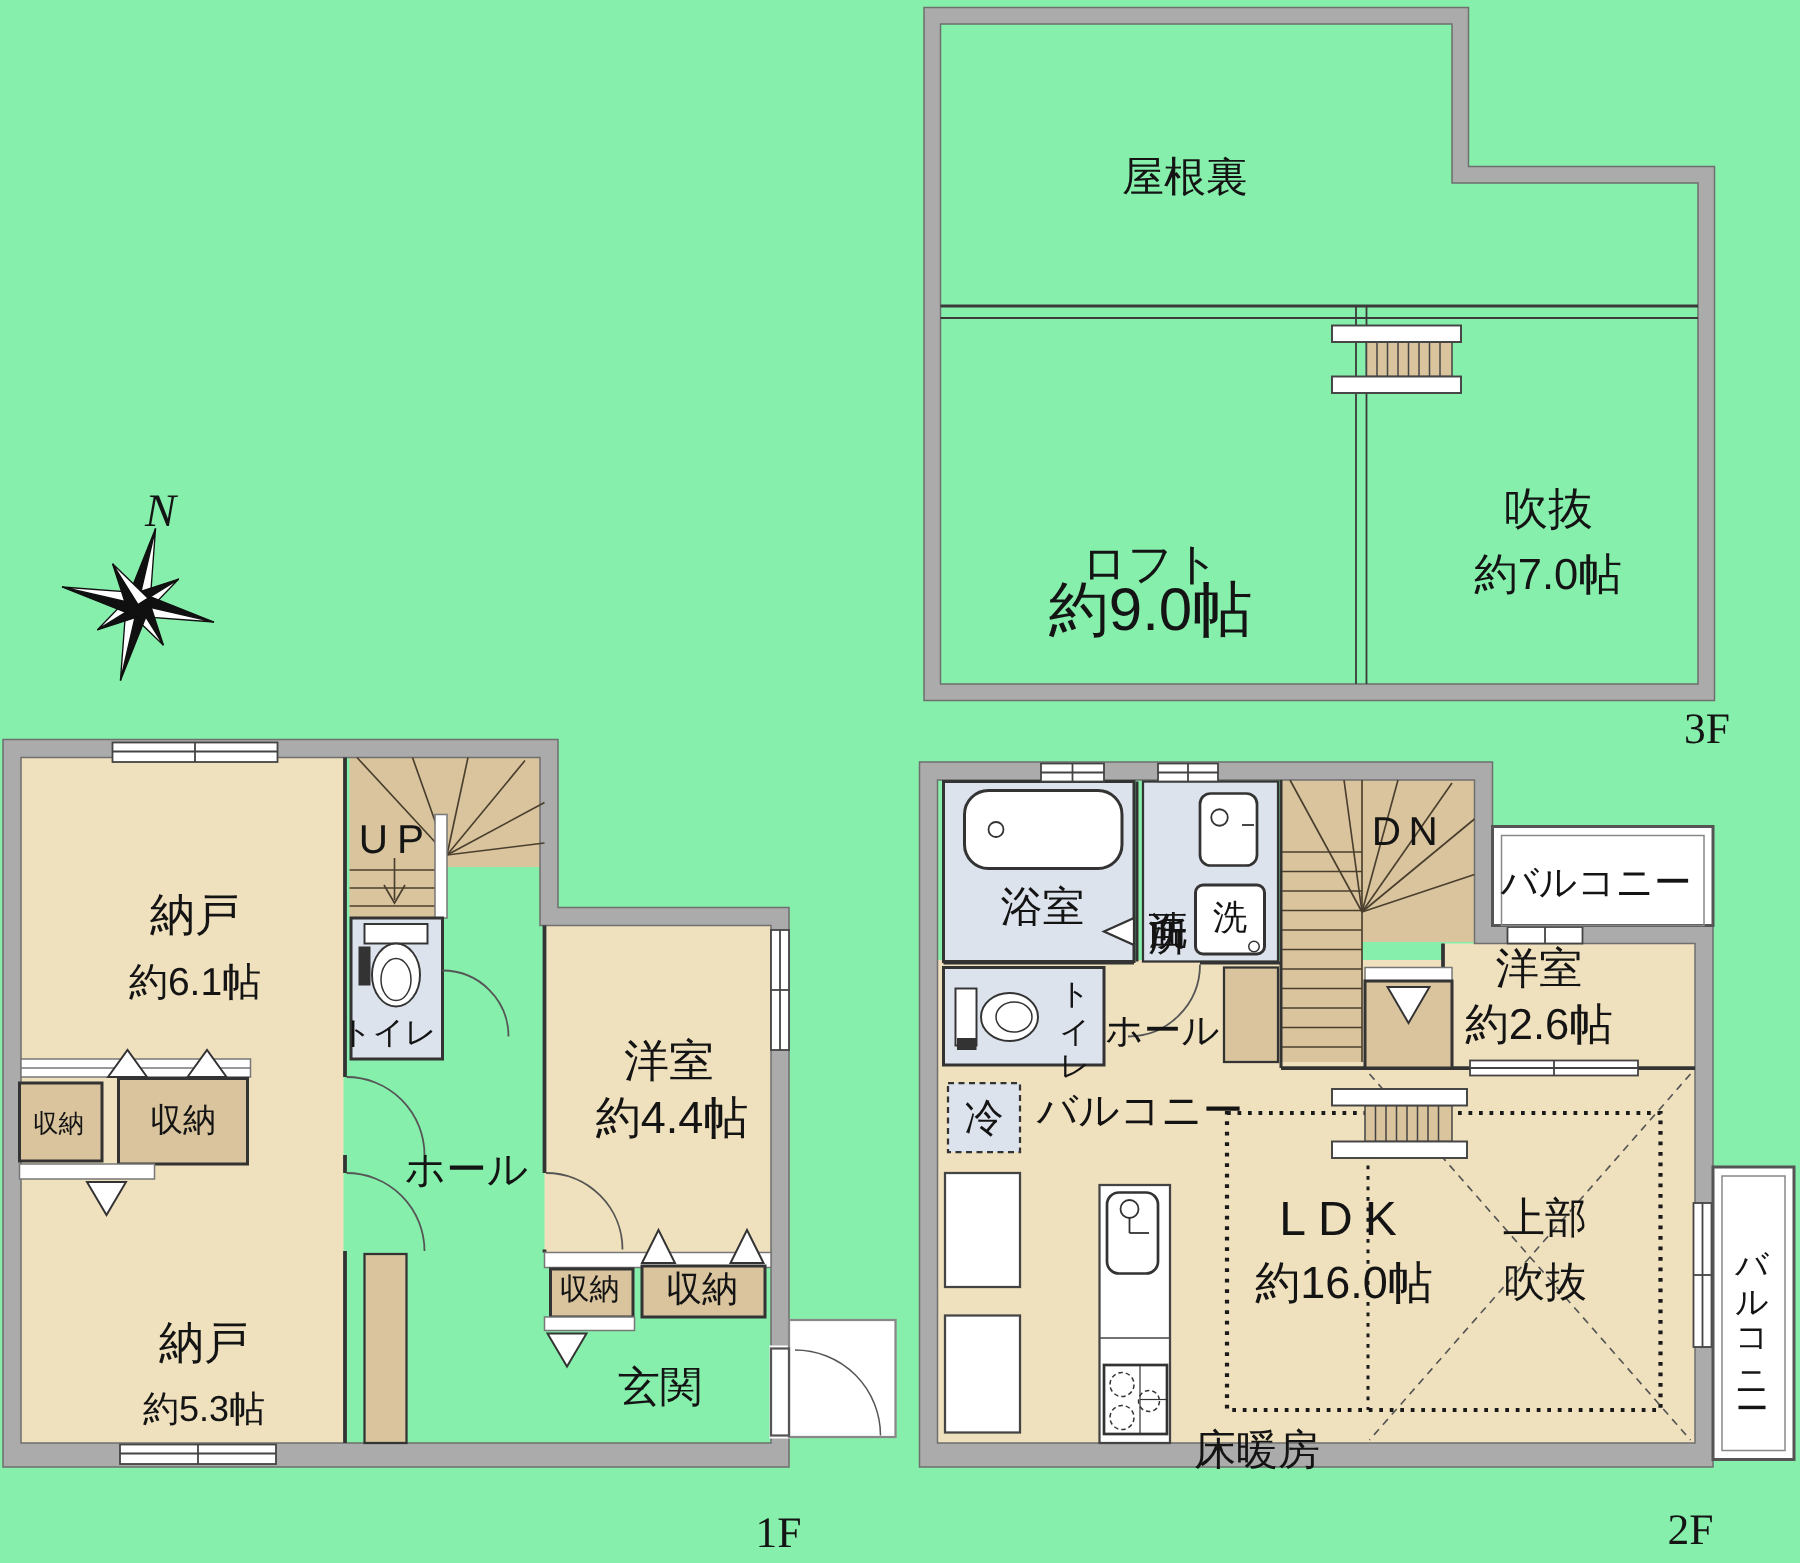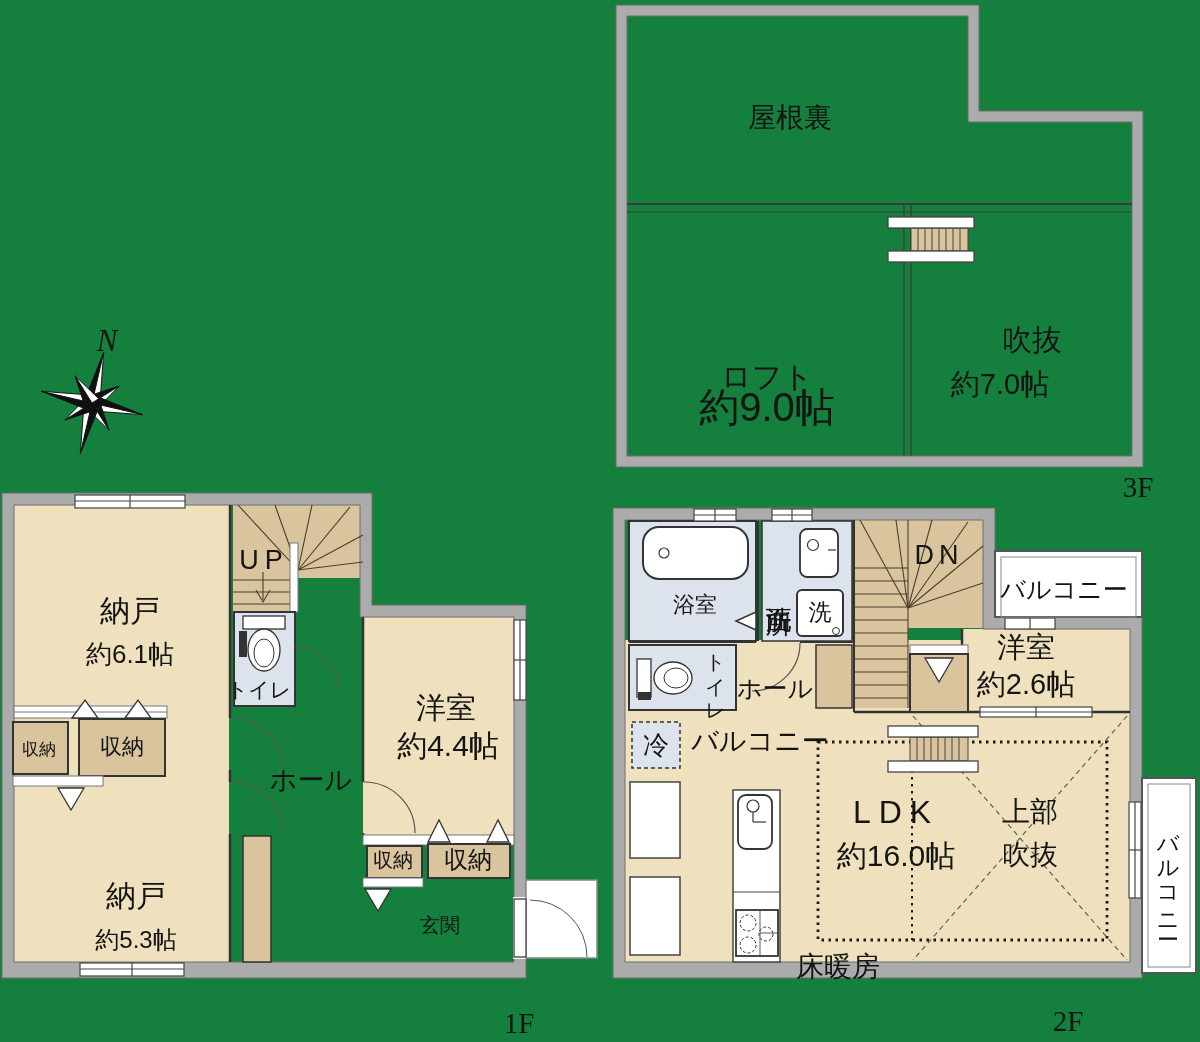--- a/index.html
+++ b/index.html
@@ -1,16 +1,16 @@
 <!DOCTYPE html>
 <html><head>
 <meta charset="utf-8">
 <style>
   html,body{margin:0;padding:0;background:#ffffff;}
-  .canvas{position:relative;width:1200px;height:1042px;background:#15803d;overflow:hidden;}
+  .canvas{position:relative;width:1200px;height:1042px;background:#86efac;overflow:hidden;}
   .plan-svg{position:absolute;left:0;top:0;}
   .lbl{position:absolute;transform:translate(-50%,-50%);font-family:"Liberation Sans","DejaVu Sans",sans-serif;color:#141414;white-space:nowrap;line-height:1;}
   .lbl-v{writing-mode:vertical-rl;text-orientation:upright;letter-spacing:2px;}
   .serif{font-family:"Liberation Serif","DejaVu Serif",serif;}
   .ital{font-style:italic;}
 </style>
 </head>
 <body>
 
 <div class="canvas">
@@ -297,53 +297,53 @@
         <polygon points="0,0 -52,9.552245033349354e-15 -1.959434878635765e-15,-8" fill="#ffffff" stroke="#101010" stroke-width="0.9"></polygon>
         <polygon points="0,0 -22.627416997969526,-22.627416997969515 -5.65685424949238,5.6568542494923815" fill="#101010" stroke="#101010" stroke-width="0.9"></polygon>
         <polygon points="0,0 -22.627416997969526,-22.627416997969515 5.656854249492379,-5.6568542494923815" fill="#ffffff" stroke="#101010" stroke-width="0.9"></polygon>
       </g>
 </svg>
 
 <div class="lbl" style="left:790px;top:118px;font-size:28px">屋根裏</div>
 <div class="lbl" style="left:767px;top:377px;font-size:30px">ロフト</div>
 <div class="lbl" style="left:767px;top:407px;font-size:40px">約9.0帖</div>
 <div class="lbl" style="left:1032px;top:340px;font-size:30px">吹抜</div>
-<div class="lbl" style="left:1000px;top:384px;font-size:29px">約7.0帖</div>
+<div class="lbl" style="left:1032px;top:384px;font-size:29px">約7.0帖</div>
 <div class="lbl serif" style="left:1138px;top:487px;font-size:29px">3F</div>
 
 <div class="lbl" style="left:130px;top:611px;font-size:30px">納戸</div>
 <div class="lbl" style="left:130px;top:654px;font-size:26px">約6.1帖</div>
 <div class="lbl" style="left:39px;top:749px;font-size:17px">収納</div>
 <div class="lbl" style="left:122px;top:747px;font-size:22px">収納</div>
 <div class="lbl" style="left:136px;top:896px;font-size:30px">納戸</div>
 <div class="lbl" style="left:136px;top:940px;font-size:24px">約5.3帖</div>
 <div class="lbl" style="left:264px;top:560px;font-size:27px;letter-spacing:6px">UP</div>
 <div class="lbl" style="left:259px;top:689px;font-size:21px">トイレ</div>
 <div class="lbl" style="left:311px;top:780px;font-size:27px">ホール</div>
 <div class="lbl" style="left:446px;top:708px;font-size:30px">洋室</div>
 <div class="lbl" style="left:448px;top:746px;font-size:30px">約4.4帖</div>
 <div class="lbl" style="left:393px;top:860px;font-size:20px">収納</div>
 <div class="lbl" style="left:468px;top:860px;font-size:24px">収納</div>
-<div class="lbl" style="left:440px;top:925px;font-size:20px">玄関</div>
+<div class="lbl" style="left:440px;top:925px;font-size:28px">玄関</div>
 <div class="lbl serif" style="left:519px;top:1023px;font-size:29px">1F</div>
 
-<div class="lbl" style="left:695px;top:605px;font-size:22px">浴室</div>
+<div class="lbl" style="left:695px;top:605px;font-size:28px">浴室</div>
 <div class="lbl lbl-v" style="left:779px;top:589px;font-size:26px">洗面所</div>
 <div class="lbl" style="left:820px;top:612px;font-size:23px">洗</div>
 <div class="lbl" style="left:939px;top:555px;font-size:27px;letter-spacing:5px">DN</div>
 <div class="lbl" style="left:1064px;top:589px;font-size:25px">バルコニー</div>
 <div class="lbl" style="left:1026px;top:647px;font-size:29px">洋室</div>
 <div class="lbl" style="left:1026px;top:684px;font-size:29px">約2.6帖</div>
 <div class="lbl lbl-v" style="left:716px;top:677px;font-size:20px">トイレ</div>
 <div class="lbl" style="left:775px;top:688px;font-size:25px">ホール</div>
 <div class="lbl" style="left:656px;top:745px;font-size:26px">冷</div>
 <div class="lbl" style="left:760px;top:741px;font-size:27px">バルコニー</div>
 <div class="lbl" style="left:896px;top:812px;font-size:32px;letter-spacing:8px">LDK</div>
 <div class="lbl" style="left:896px;top:856px;font-size:30px">約16.0帖</div>
 <div class="lbl" style="left:1030px;top:812px;font-size:28px">上部</div>
 <div class="lbl" style="left:1030px;top:855px;font-size:28px">吹抜</div>
 <div class="lbl" style="left:838px;top:967px;font-size:28px">床暖房</div>
 <div class="lbl lbl-v" style="left:1168px;top:874px;font-size:22px">バルコニー</div>
-<div class="lbl serif" style="left:1068px;top:1021px;font-size:29px">2F</div>
+<div class="lbl serif" style="left:1127px;top:1021px;font-size:29px">2F</div>
 
 <div class="lbl serif ital" style="left:107px;top:340px;font-size:31px">N</div>
 
 </div>
 
 </body></html>

